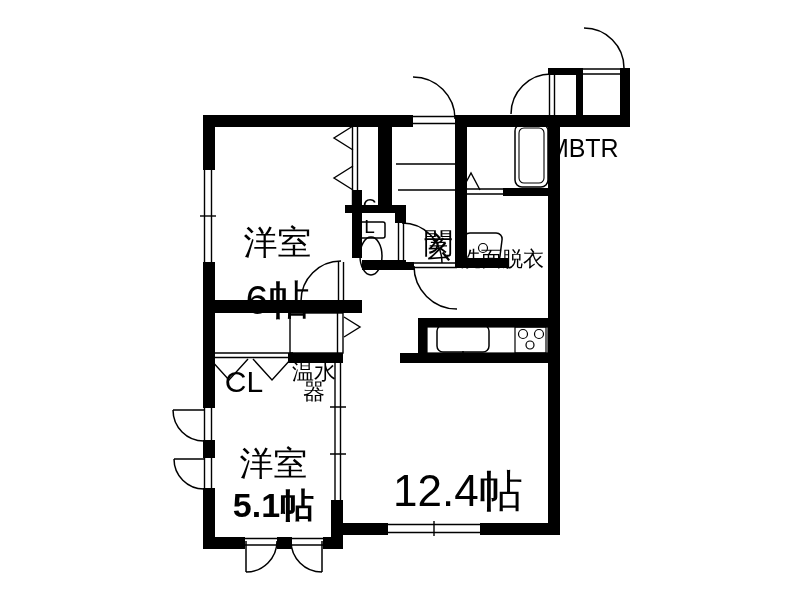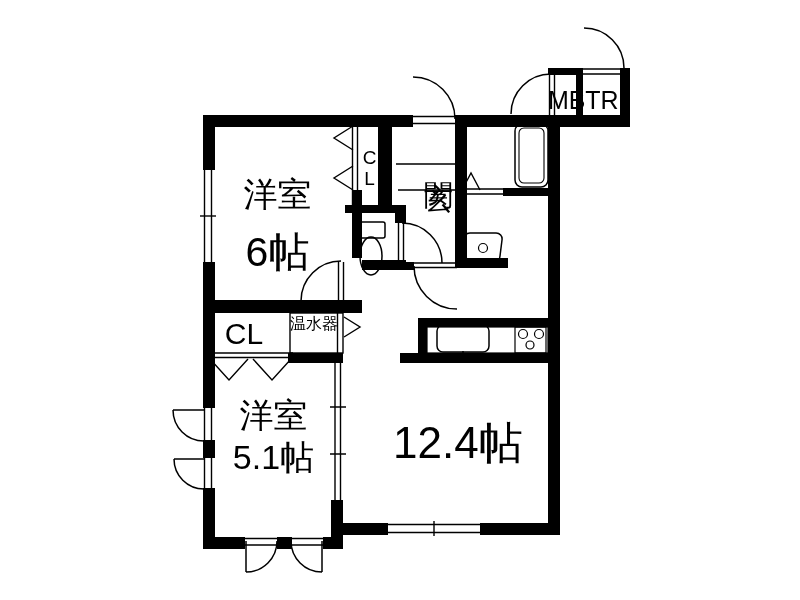--- a/index.html
+++ b/index.html
@@ -1,18 +1,18 @@
 <!DOCTYPE html>
 <html><head>
 <meta charset="utf-8">
 <style>
   html,body{margin:0;padding:0;background:#ffffff;}
   .plan{position:relative;width:800px;height:600px;background:#ffffff;overflow:hidden;}
   .plan svg{position:absolute;left:0;top:0;}
-  .lbl{position:absolute;font-family:"Liberation Sans",sans-serif;color:#000;text-align:center;line-height:1.05;white-space:nowrap;}
+  .lbl{position:absolute;font-family:"Liberation Sans",sans-serif;color:#000;text-align:center;line-height:1.05;white-space:nowrap;margin-top:48px;}
   .v{writing-mode:vertical-rl;text-orientation:upright;white-space:normal;}
   .wrap{white-space:normal;}
 </style>
 </head>
 <body>
 
 <div class="plan">
 
 <svg width="800" height="600" viewBox="0 0 800 600">
 
@@ -131,26 +131,27 @@
   </g>
 </svg>
 
 <div class="lbl" style="left:215px;top:177px;width:125px;font-size:34px;">洋室</div>
 <div class="lbl" style="left:215px;top:231px;width:125px;font-size:41px;">6帖</div>
 
 <div class="lbl v" style="left:420px;top:123px;width:34px;height:72px;font-size:29px;">玄関</div>
 
 <div class="lbl v" style="left:356px;top:139px;width:23px;height:58px;font-size:19px;">CL</div>
 
+<div class="lbl" style="left:455px;top:200px;width:94px;font-size:21px;">洗面脱衣</div>
 
 <div class="lbl" style="left:548px;top:87px;width:33px;font-size:25px;">MB</div>
 <div class="lbl" style="left:585px;top:87px;width:34px;font-size:25px;text-align:center;">TR</div>
 
-<div class="lbl wrap" style="left:289px;top:314px;width:50px;font-size:16px;line-height:20px;">温水器</div>
+<div class="lbl wrap" style="left:289px;top:314px;width:50px;font-size:22px;line-height:20px;">温水器</div>
 
 <div class="lbl" style="left:210px;top:318px;width:68px;font-size:30px;">CL</div>
 
 <div class="lbl" style="left:210px;top:398px;width:127px;font-size:34px;">洋室</div>
-<div class="lbl" style="left:210px;top:440px;width:127px;font-size:34px;">5.1帖</div>
+<div class="lbl" style="left:210px;top:440px;width:127px;font-size:34px;font-weight:bold;">5.1帖</div>
 
 <div class="lbl" style="left:393px;top:420px;width:124px;font-size:44px;">12.4帖</div>
 
 </div>
 
 </body></html>

